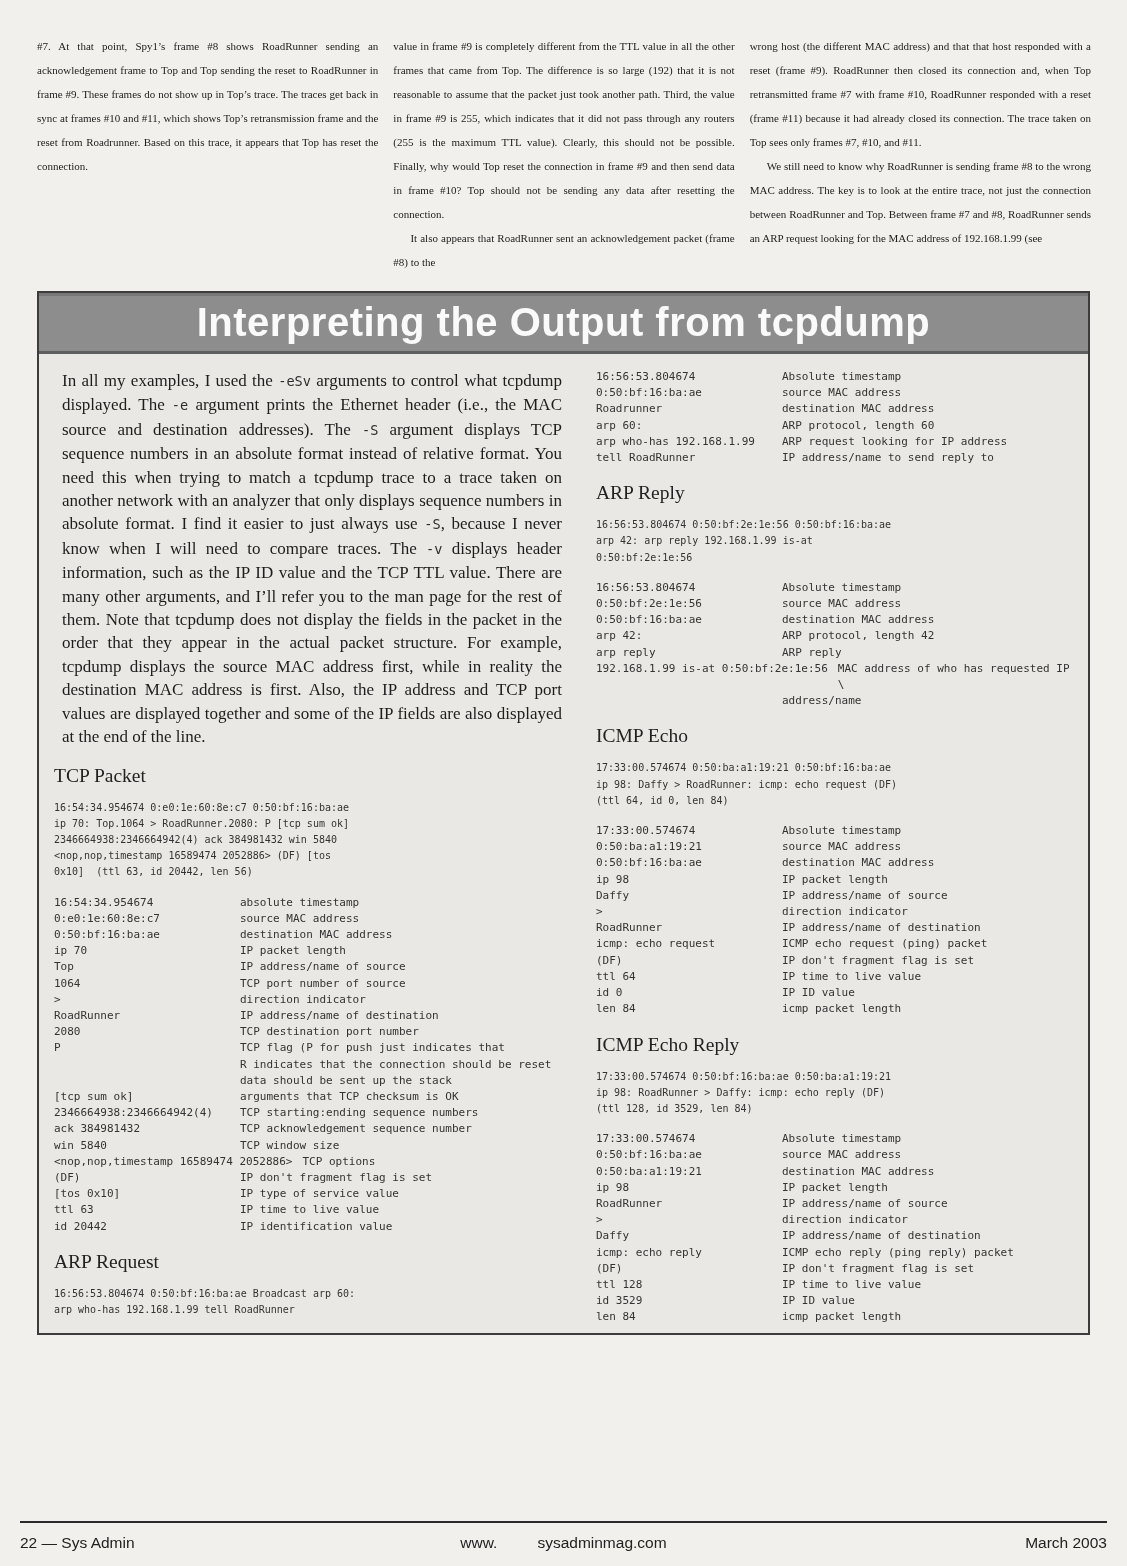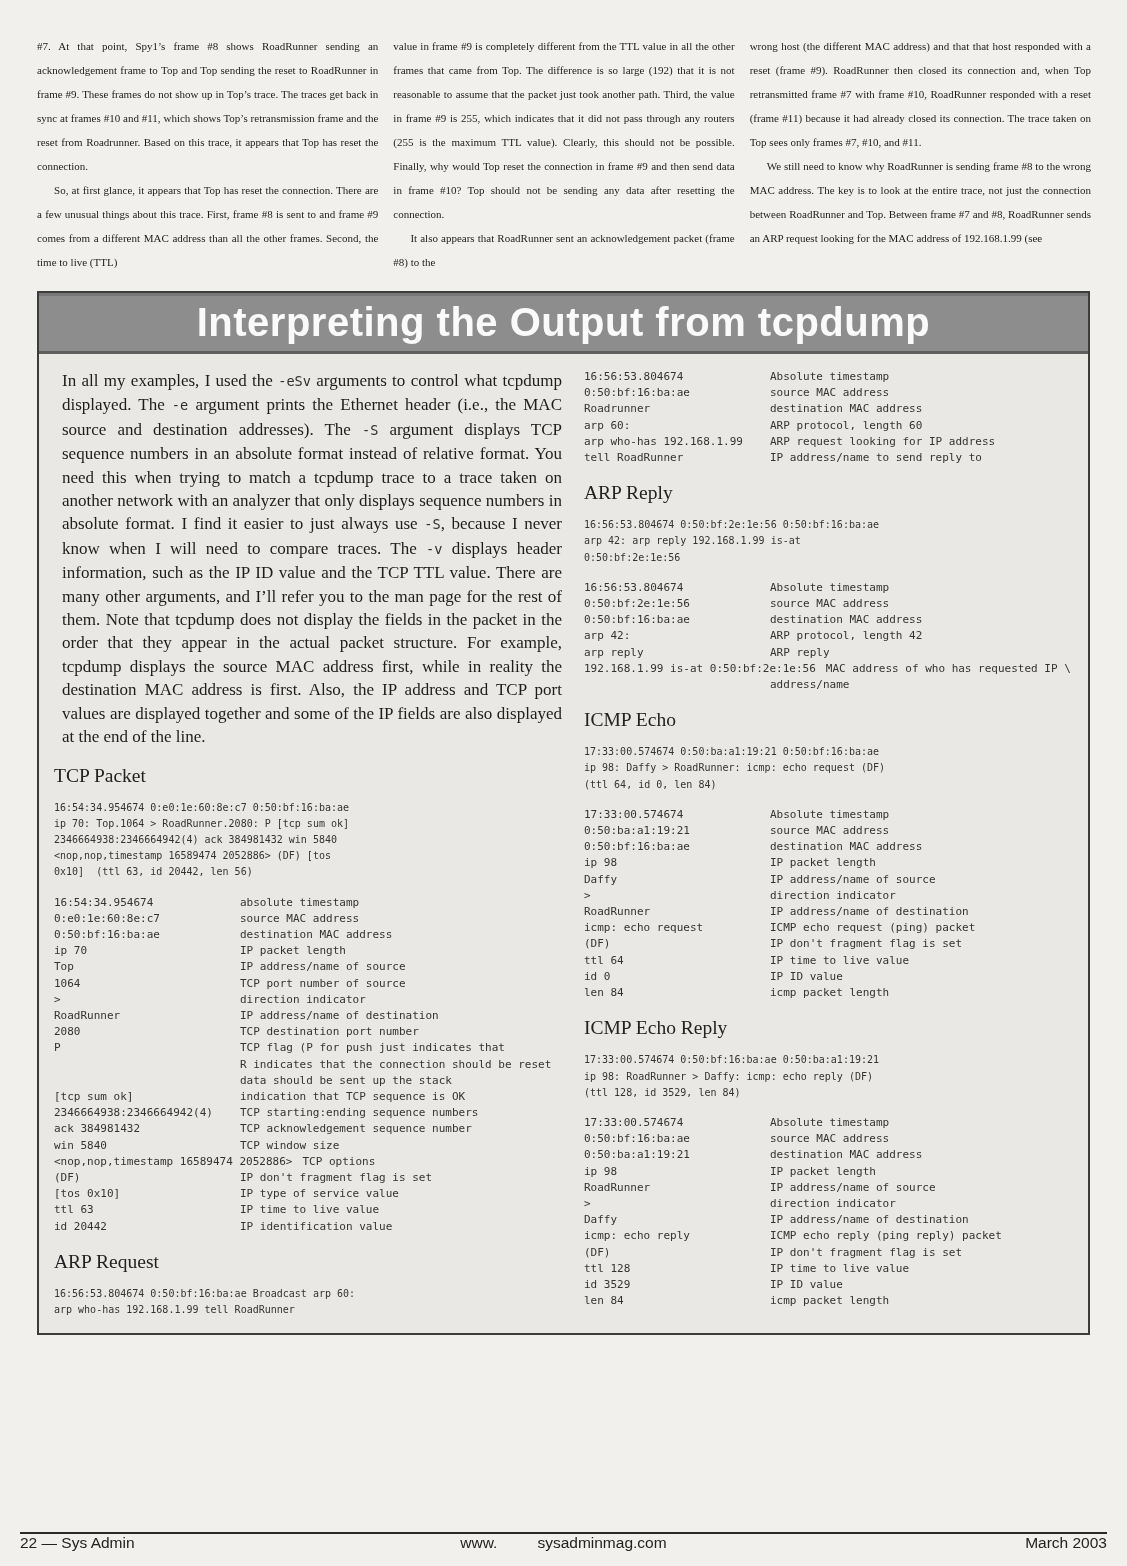--- a/index.html
+++ b/index.html
@@ -49,21 +49,21 @@
     letter-spacing:0.5px;
     color:#fafafa;
   }
   .box-body{
     display:flex;
     gap:22px;
     padding:15px 14px 16px 15px;
   }
   .box-col{box-sizing:border-box;}
   .box-col-left{flex:0 0 508px;}
-  .box-col-right{flex:1 1 auto;min-width:0;}
+  .box-col-right{flex:1 1 auto;min-width:0;margin-left:12px;}
   .intro{
     font-size:17px;
     line-height:23.4px;
     text-align:justify;
     margin:0 0 10px 8px;
   }
   .mono-inline{
     font-family:"DejaVu Sans Mono", monospace;
     font-size:0.8em;
     color:#2d2d2d;
@@ -99,41 +99,41 @@
   }
   .fdesc{
     flex:1 1 auto;
     white-space:pre-wrap;
   }
   
   .page-footer{
     position:absolute;
     left:20px;right:20px;bottom:14px;
     border-top:2px solid #2a2a2a;
+    padding-top:11px;
     font-family:"Liberation Sans", sans-serif;
     font-size:15.5px;
     color:#222;
     display:flex;
     align-items:flex-start;
   }
   .footer-left{flex:1;text-align:left;}
   .footer-center{flex:1;text-align:center;}
   .footer-right{flex:1;text-align:right;}
   .seg-bold{font-weight:normal;margin-left:40px;}
 </style>
 </head>
 <body>
 
 <div class="article">
 
     <div class="article-col">
 
         <p class="para" data-indent="false">#7. At that point, Spy1’s frame #8 shows RoadRunner sending an acknowledgement frame to Top and Top sending the reset to RoadRunner in frame #9. These frames do not show up in Top’s trace. The traces get back in sync at frames #10 and #11, which shows Top’s retransmission frame and the reset from Roadrunner. Based on this trace, it appears that Top has reset the connection.</p>
 
-        <p class="para" data-indent="true">So, at first glance, it appears that Top has reset the connection. There are a few unusual things about this trace. First, frame #8 is sent to and frame #9 comes from a different MAC address than all the other frames. Second, the time to live (TTL)</p>
       </div>
 
     <div class="article-col">
 
         <p class="para" data-indent="false">value in frame #9 is completely different from the TTL value in all the other frames that came from Top. The difference is so large (192) that it is not reasonable to assume that the packet just took another path. Third, the value in frame #9 is 255, which indicates that it did not pass through any routers (255 is the maximum TTL value). Clearly, this should not be possible. Finally, why would Top reset the connection in frame #9 and then send data in frame #10? Top should not be sending any data after resetting the connection.</p>
 
         <p class="para" data-indent="true">It also appears that RoadRunner sent an acknowledgement packet (frame #8) to the</p>
       </div>
 
     <div class="article-col">
@@ -219,21 +219,21 @@
                   <span class="fdesc">R indicates that the connection should be reset</span>
                 </div>
 
                 <div class="frow">
                   <span class="fval"></span>
                   <span class="fdesc">data should be sent up the stack</span>
                 </div>
 
                 <div class="frow">
                   <span class="fval">[tcp sum ok]</span>
-                  <span class="fdesc">indication that TCP sequence is OK</span>
+                  <span class="fdesc">arguments that TCP checksum is OK</span>
                 </div>
 
                 <div class="frow">
                   <span class="fval">2346664938:2346664942(4)</span>
                   <span class="fdesc">TCP starting:ending sequence numbers</span>
                 </div>
 
                 <div class="frow">
                   <span class="fval">ack 384981432</span>
                   <span class="fdesc">TCP acknowledgement sequence number</span>

